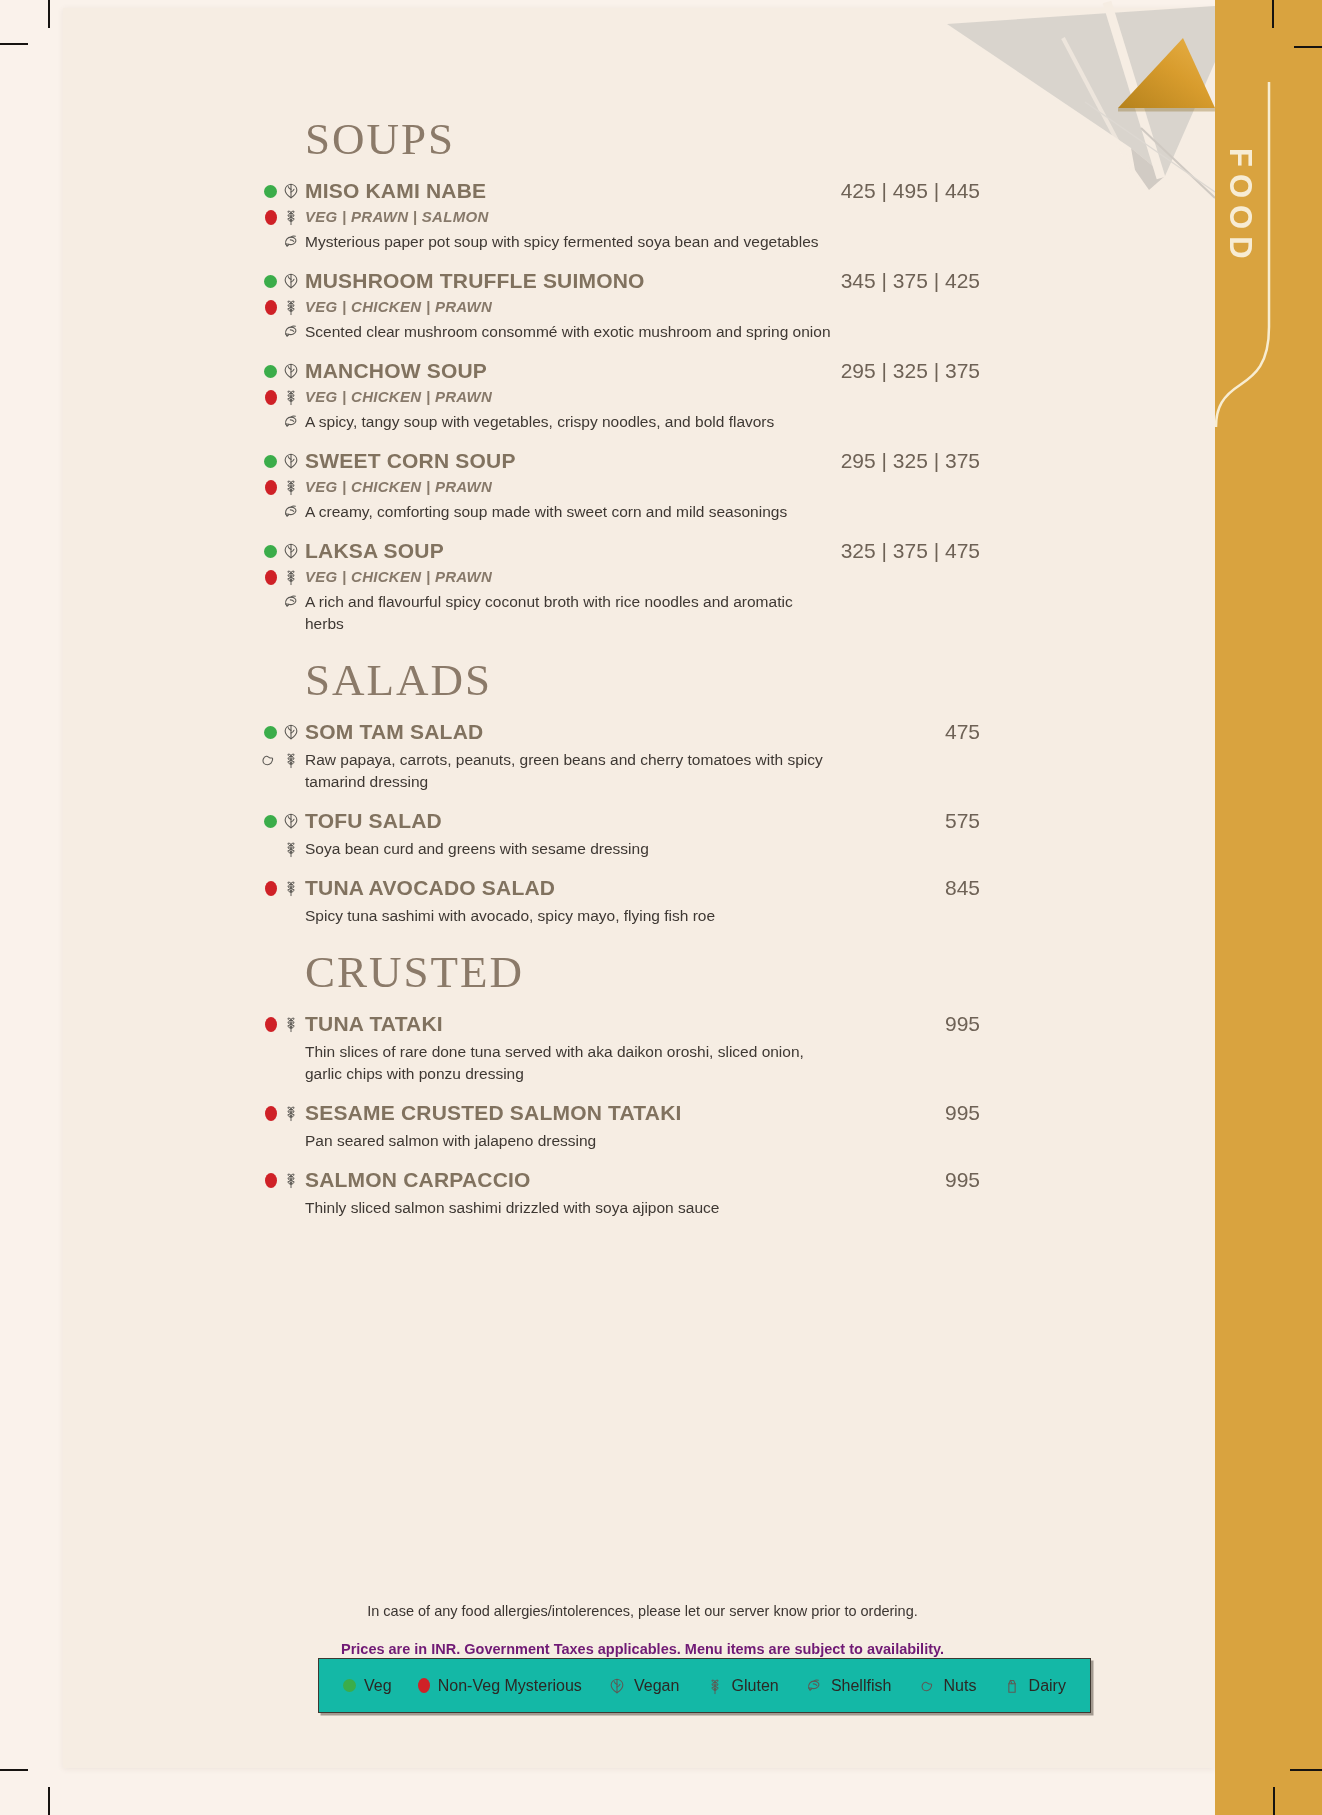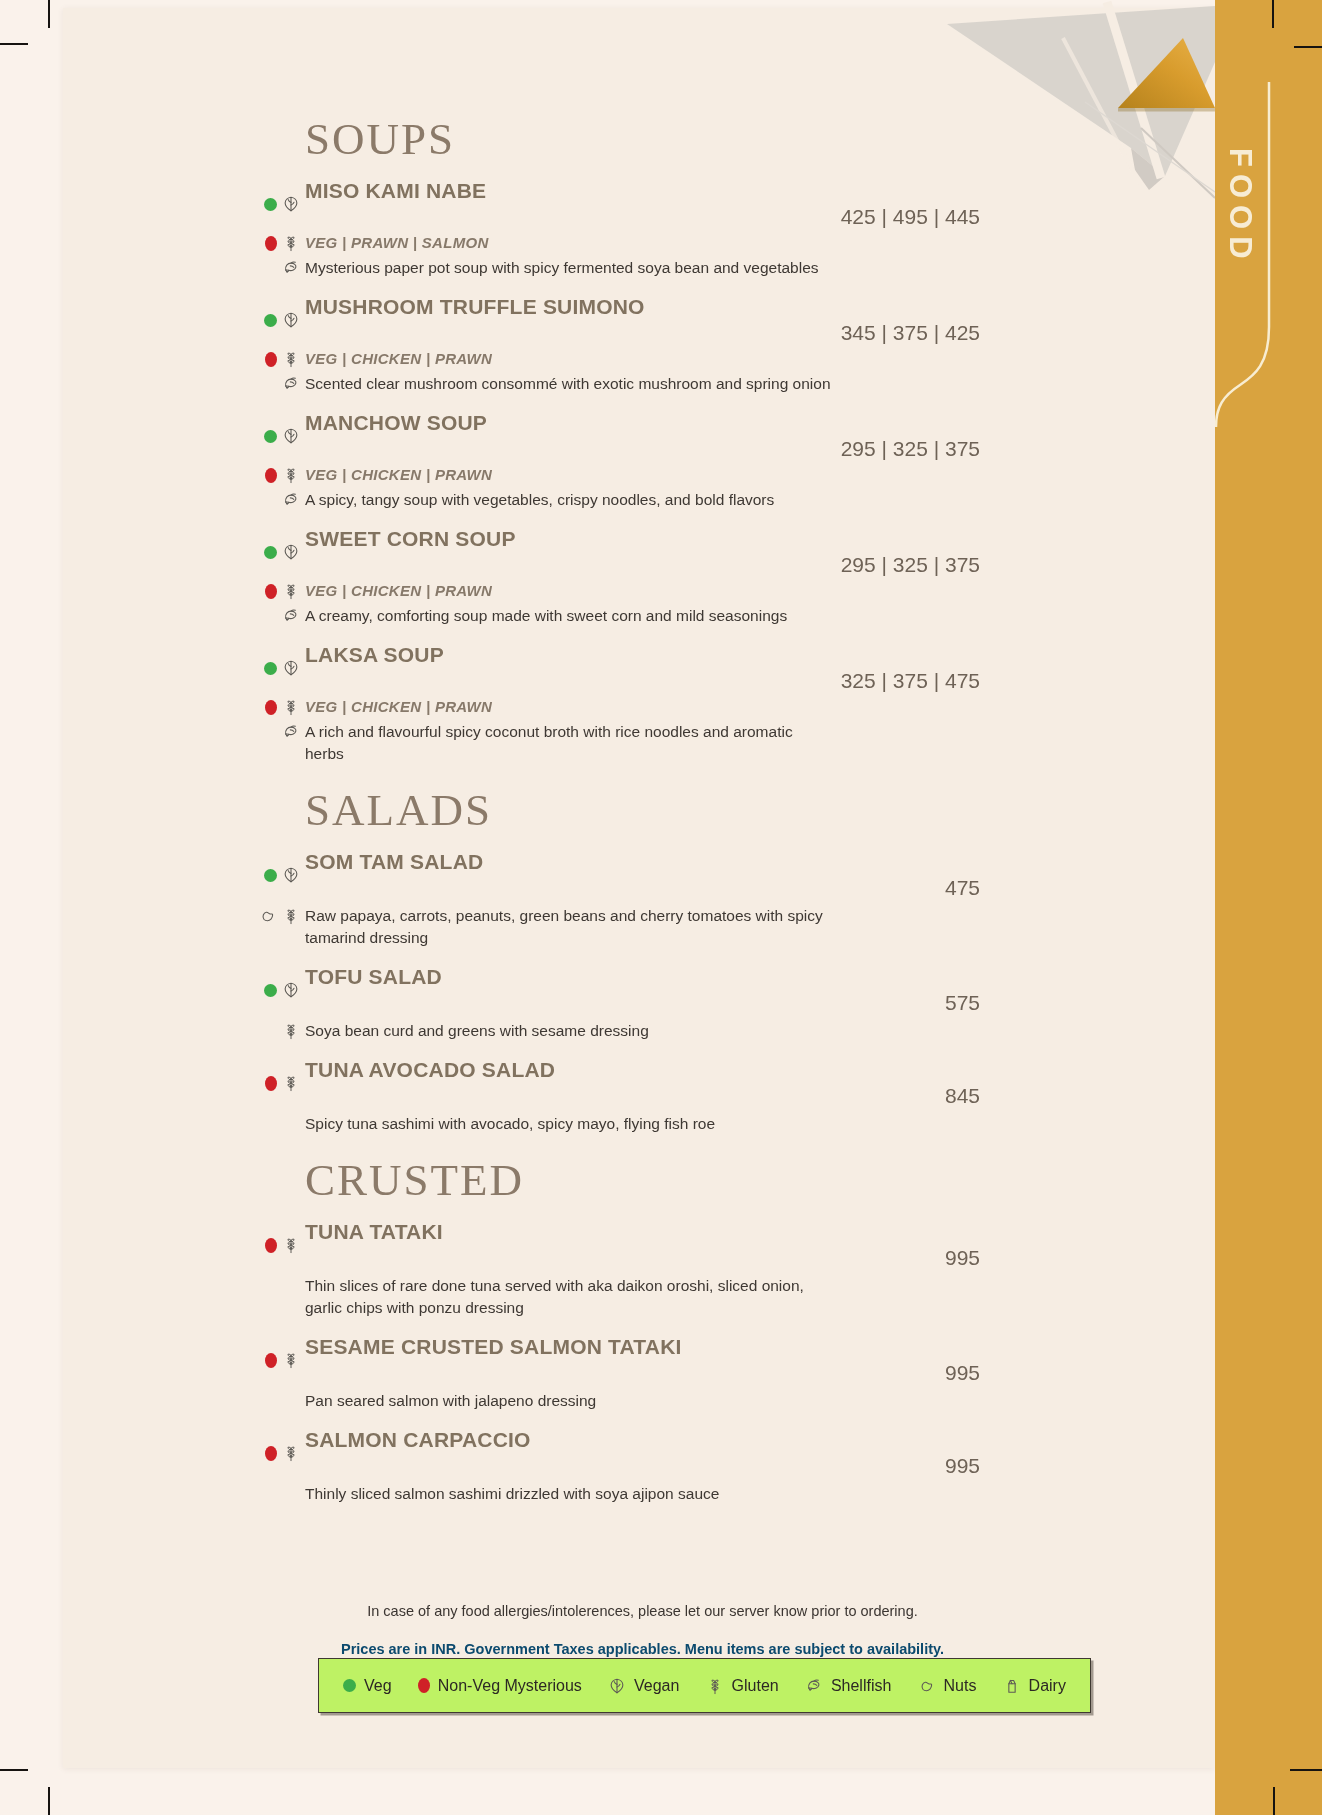--- a/index.html
+++ b/index.html
@@ -39,38 +39,38 @@
     margin:0 0 12px 0;
   }
   .menu-section{margin-bottom:18px;}
   .item{margin-bottom:15px;}
   .row{position:relative;}
   .badges{
     position:absolute;left:-47px;top:50%;transform:translateY(-50%);
     width:42px;display:flex;justify-content:flex-end;align-items:center;gap:5px;
   }
   .desc-row .badges{top:11px;}
-  .title-row{display:flex;align-items:baseline;line-height:26px;flex-direction:column;}
+  .title-row{display:flex;align-items:baseline;line-height:26px;}
   .name{font-size:21px;font-weight:600;letter-spacing:.2px;color:#81725f;}
   .price{margin-left:auto;font-size:21px;font-weight:500;color:#6e6256;white-space:nowrap;padding-left:20px;}
   .variant-row{margin-top:3px;line-height:20px;}
   .variants{font-style:italic;font-size:15px;font-weight:600;letter-spacing:.3px;color:#87796a;}
   .desc-row{margin-top:4px;line-height:22px;}
   .desc{font-size:15.5px;color:#3e3833;max-width:530px;display:inline-block;}
   .dot{display:inline-block;border-radius:50%;flex:none;}
   .dot.veg{width:13px;height:13px;background:#3bad4a;}
   .dot.nonveg{width:12px;height:15px;background:#cf2127;}
   .bicon{width:18px;height:18px;color:#5d5a55;flex:none;}
   
   .notes{position:absolute;left:242px;width:675px;top:1595px;text-align:center;color:#3b3531;}
   .note1{font-size:14.5px;margin-bottom:22px;}
-  .note2{font-size:14.5px;font-weight:700;color:#0c4a6e;}
+  .note2{font-size:14.5px;font-weight:700;color:#701a75;}
   .legend{
     position:absolute;left:255px;top:1650px;width:773px;height:55px;
-    border:1.5px solid #3f3831;background:#bef264;
+    border:1.5px solid #3f3831;background:#14b8a6;
     box-shadow:2.5px 2.5px 0 rgba(60,50,40,.45);
     display:flex;align-items:center;justify-content:space-between;
     padding:0 24px;box-sizing:border-box;
   }
   .legend-item{display:flex;align-items:center;gap:8px;}
   .legend-label{font-size:16px;color:#2c2824;}
   .defs{position:absolute;width:0;height:0;overflow:hidden;}
 </style>
 </head>
 <body>

